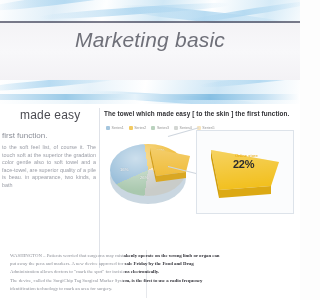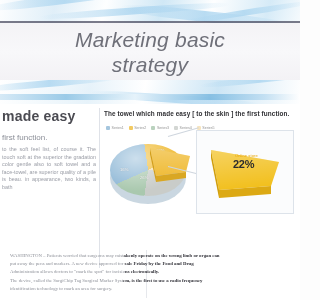--- a/index.html
+++ b/index.html
@@ -37,21 +37,21 @@
       linear-gradient(100deg, rgba(255,255,255,.95) 0%, rgba(222,238,248,.7) 30%, rgba(255,255,255,.95) 48%, rgba(190,222,242,.75) 72%, rgba(255,255,255,.95) 100%),
       linear-gradient(180deg,#ffffff 0%, #f4fafd 60%, #ffffff 100%);}
 
   
   .content{position:absolute;left:0;top:104px;width:300px;height:196px;background:#fff;}
 
   .colsplit{position:absolute;left:99px;top:104px;width:1px;height:160px;background:#dfe2e8;}
 
   
   .left-col{position:absolute;left:0;top:108px;width:96px;}
-  .lc-h1{font-size:14px;color:#4b4b52;font-weight:bold;letter-spacing:.2px;margin:0 0 1px 0;padding-left:2px;}
+  .lc-h1{font-size:12px;color:#4b4b52;font-weight:normal;letter-spacing:.2px;margin:0 0 1px 0;padding-left:20px;}
   .lc-h2{font-size:8px;color:#8c8f98;margin:9px 0 4px 0;padding-left:2px;
      filter:blur(.35px);}
   .lc-body{font-size:5.4px;line-height:7.6px;color:#9a9da6;padding-left:2px;
      filter:blur(.45px);text-align:justify;}
 
   
   .chart-head{position:absolute;left:104px;top:110px;width:192px;
     font-size:6.4px;font-weight:bold;color:#2f2f33;letter-spacing:.1px;}
 
   
@@ -118,21 +118,20 @@
     <div class="streak" style="left:180px;top:20px;width:130px;height:6px;transform:rotate(-9deg);"></div>
     <div class="streak" style="left:0px;top:26px;width:120px;height:5px;transform:rotate(3deg);"></div>
     <div class="bar-blue" style="top:36px;"></div>
   </div>
   <div class="rule-dark" style="top:21px;"></div>
   <div class="rule-thin" style="top:24px;"></div>
 
   <div class="title-band"></div>
   <div class="title">
     <div>Marketing basic</div>
-    <div>strategy</div>
   </div>
 
   <div class="rule-dark" style="top:80px;"></div>
   <div class="rule-thin" style="top:83px;"></div>
 
   <div class="banner banner-bot">
     <div class="streak" style="left:-20px;top:6px;width:140px;height:7px;transform:rotate(-5deg);"></div>
     <div class="streak" style="left:90px;top:9px;width:170px;height:8px;transform:rotate(4deg);"></div>
     <div class="streak" style="left:200px;top:3px;width:120px;height:6px;transform:rotate(-6deg);"></div>
     <div class="bar-blue" style="top:14px;height:6px;opacity:.85;"></div>

